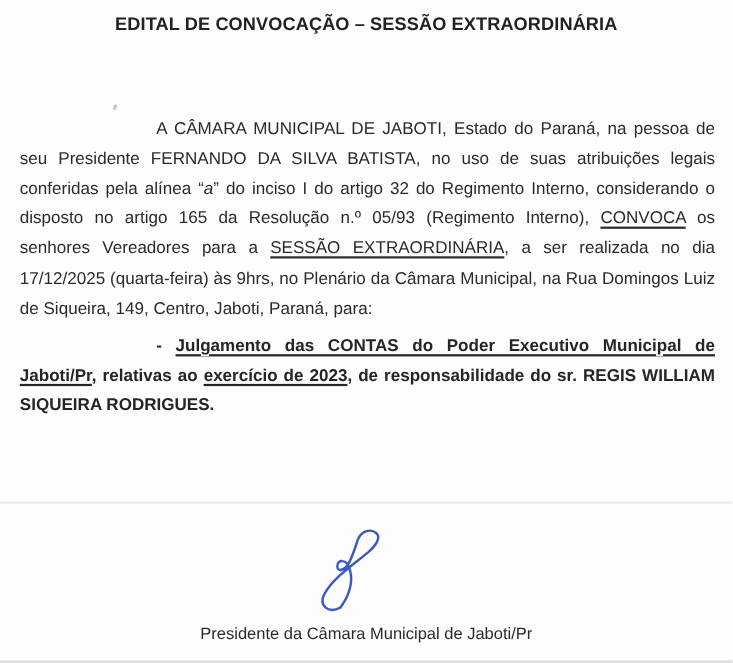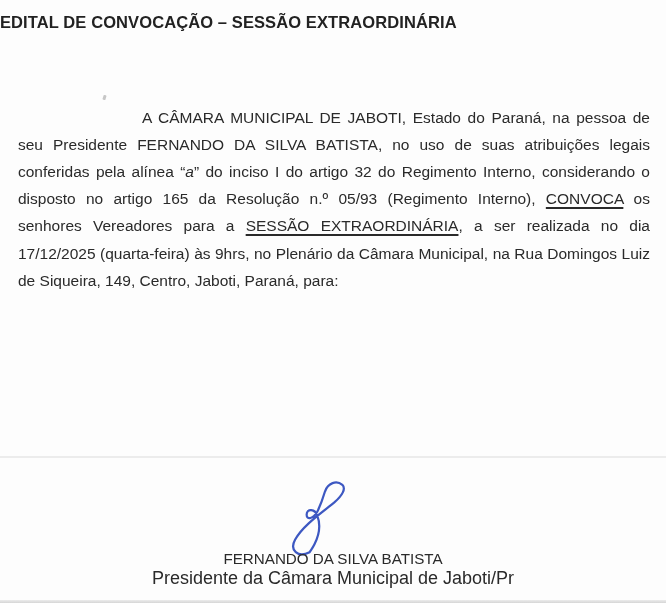--- a/index.html
+++ b/index.html
@@ -18,21 +18,21 @@
   }
   .page {
     position: absolute;
     inset: 0;
   }
   .doc-title {
     position: absolute;
     top: 13px;
     left: 0;
     right: 0;
-    text-align: left;
+    text-align: center;
     font-weight: bold;
     font-size: 16.5px;
     letter-spacing: 0.1px;
     color: #222;
   }
   .para {
     position: absolute;
     left: 18px;
     width: 632px;
     font-size: 15.5px;
@@ -71,21 +71,21 @@
     text-align: center;
     font-size: 15.2px;
     color: #2a2a2a;
   }
   .sig-role {
     position: absolute;
     top: 568px;
     left: 0;
     right: 0;
     text-align: center;
-    font-size: 18px;
+    font-size: 15px;
     color: #2a2a2a;
   }
   
   .scan-streak {
     position: absolute;
     left: 0;
     right: 0;
     top: 456px;
     height: 2px;
     background: #ececec;
@@ -115,35 +115,35 @@
 <body>
 
 <div class="page">
 
   <div class="doc-title">EDITAL DE CONVOCAÇÃO – SESSÃO EXTRAORDINÁRIA</div>
 
   <div class="scan-speck"></div>
 
   <p class="para para-1"><span>A CÂMARA MUNICIPAL DE JABOTI, Estado do Paraná, na pessoa de seu Presidente FERNANDO DA SILVA BATISTA, no uso de suas atribuições legais conferidas pela alínea “</span><span class="i">a</span><span>” do inciso I do artigo 32 do Regimento Interno, considerando o disposto no artigo 165 da Resolução n.º 05/93 (Regimento Interno), </span><span class="b u">CONVOCA</span><span> os senhores Vereadores para a </span><span class="b u">SESSÃO EXTRAORDINÁRIA</span><span>, a ser realizada no </span><span class="b">dia 17/12/2025 (quarta-feira) às 9hrs</span><span>, no Plenário da Câmara Municipal, na Rua Domingos Luiz de Siqueira, 149, Centro, Jaboti, Paraná, para:</span></p>
 
+  <p class="para para-2"><span>- </span><span class="u">Julgamento das CONTAS do Poder Executivo Municipal de Jaboti/Pr</span><span>, relativas ao </span><span class="u">exercício de 2023</span><span>, de responsabilidade do sr. REGIS WILLIAM SIQUEIRA RODRIGUES.</span></p>
 
 
   <svg class="signature-ink" viewBox="0 0 90 85" fill="none" xmlns="http://www.w3.org/2000/svg">
     <path d="M 30 76
              C 18 82, 9 74, 15 63
              C 23 48, 44 34, 56 24
              C 64 17, 68 10, 64 6
              C 58 1, 49 4, 46 13
              C 43 23, 41 28, 38 34
              C 34 41, 27 43, 27 37
              C 27 30, 36 31, 38 38
              C 42 48, 40 58, 35 68
              C 33 72, 31 74, 30 76" stroke-width="2.3" stroke-linecap="round" stroke-linejoin="round" stroke="#3d58c2"></path>
   </svg>
 
-  <div class="sig-name">FERNANDO DA SILVA BATISTA</div>
 
   <div class="sig-role">Presidente da Câmara Municipal de Jaboti/Pr</div>
 
   <div class="scan-streak"></div>
   <div class="scan-bottom-edge"></div>
 
 </div>
 
 </body></html>

